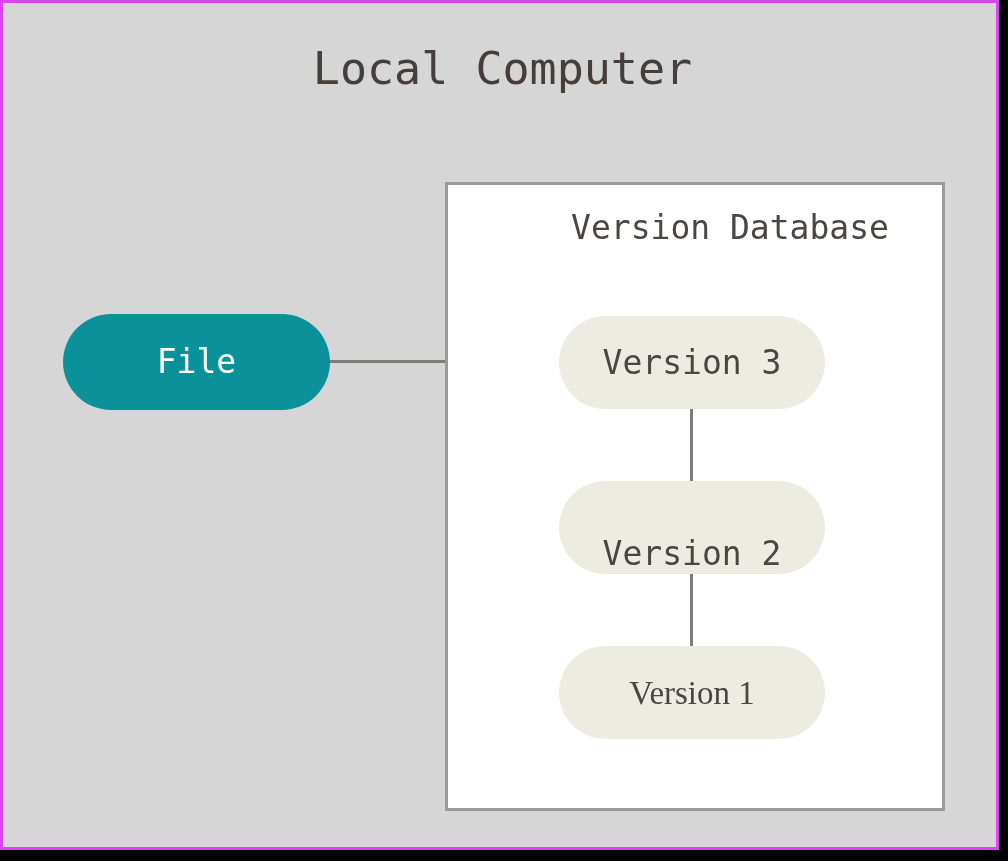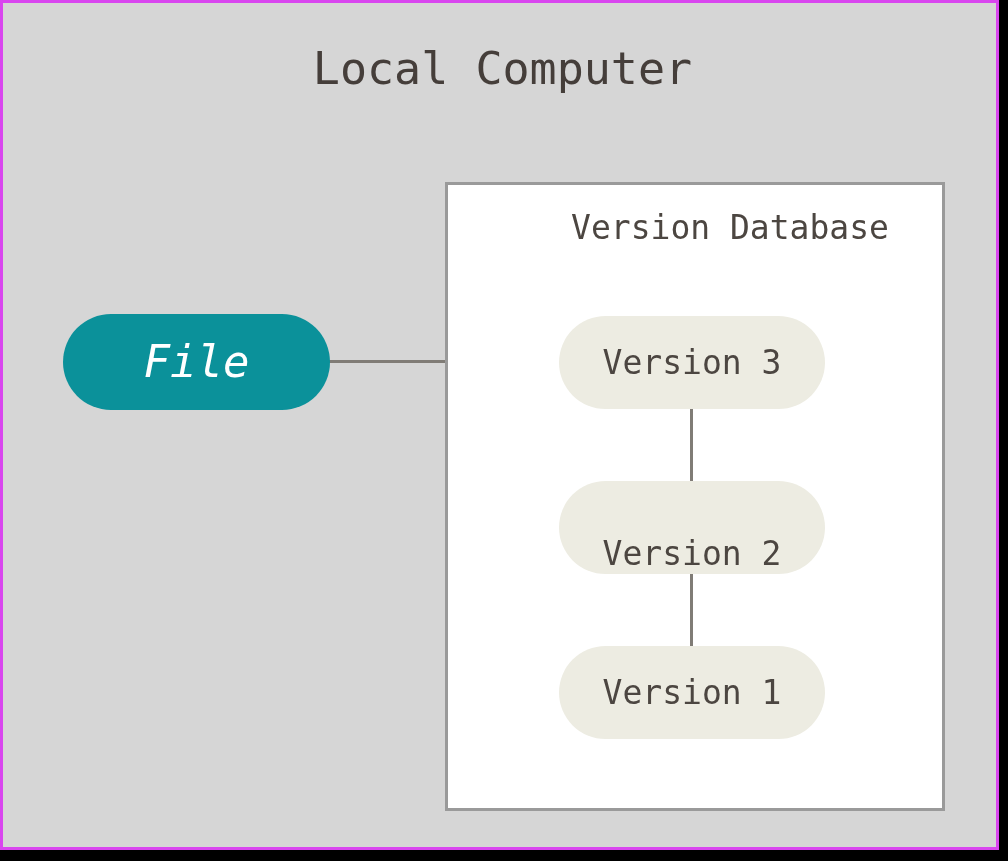--- a/index.html
+++ b/index.html
@@ -65,25 +65,24 @@
     top: 311px;
     width: 267px;
     height: 96px;
     background: #0b919a;
     border-radius: 48px;
     display: flex;
     align-items: center;
     justify-content: center;
   }
   #file-node-label {
-    font-size: 44px;
+    font-size: 33px;
     line-height: 40px;
     color: #ffffff;
     white-space: pre;
-    font-style: italic;
   }
 
   
   #version-database-panel {
     position: absolute;
     left: 442px;
     top: 179px;
     width: 500px;
     height: 629px;
     box-sizing: border-box;
@@ -116,21 +115,21 @@
     justify-content: center;
   }
   .version-node-label {
     font-size: 33px;
     line-height: 40px;
     color: #4c4641;
     white-space: pre;
   }
   #version-node-3 { top: 313px; text-align: center; }
   #version-node-2 { top: 478px; align-items: flex-end; }
-  #version-node-1 { top: 643px; }
+  #version-node-1 { top: 643px; font-family: Liberation Serif, serif; }
 
   
   .connector-h {
     position: absolute;
     height: 3px;
     background: #807c76;
   }
   .connector-v {
     position: absolute;
     width: 3px;

